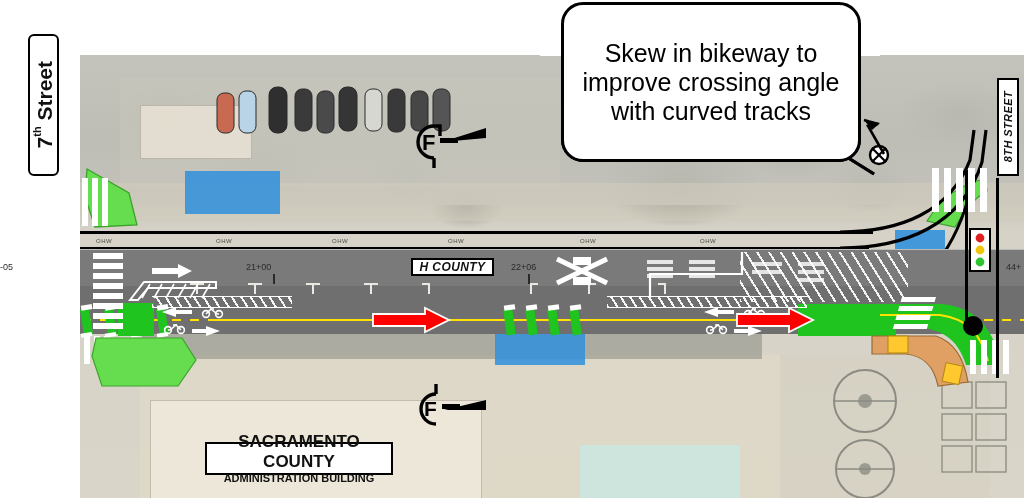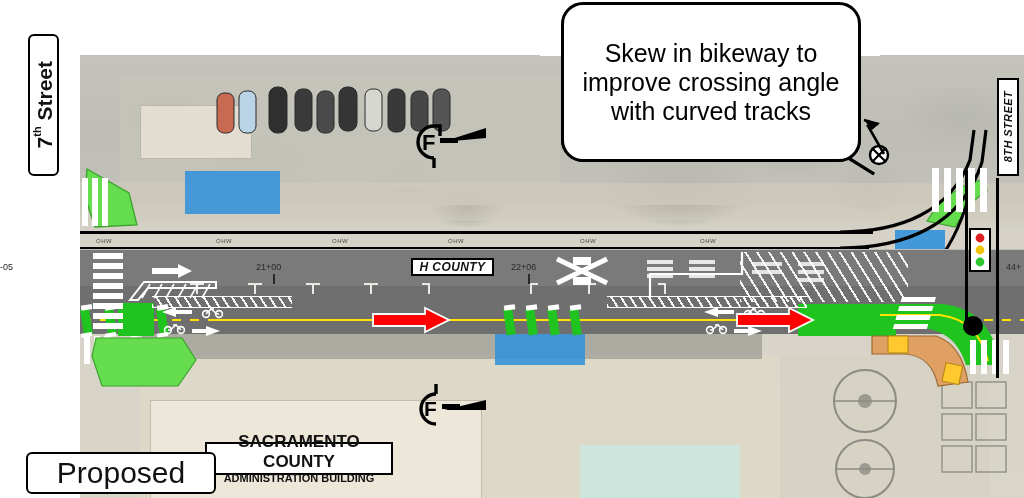--- a/index.html
+++ b/index.html
@@ -470,21 +470,21 @@
     <svg width="80" height="48" viewBox="0 0 80 48">
       <path d="M28 10 A15 15 0 1 0 28 40" fill="none" stroke="#000" stroke-width="3.4"></path>
       <path d="M28 10 L28 0" fill="none" stroke="#000" stroke-width="3.4"></path>
       <text x="16" y="32" font-family="Liberation Sans, sans-serif" font-size="21" font-weight="bold" fill="#000">F</text>
       <rect x="34" y="20" width="18" height="5" fill="#000"></rect>
       <polygon points="36,26 78,16 78,26" fill="#000"></polygon>
     </svg>
   </div>
 
   <div class="tick" style="left:273px;top:274px;width:2px;height:10px;"></div>
-  <div class="station" style="left:256px;top:262px;">21+00</div>
+  <div class="station" style="left:246px;top:262px;">21+00</div>
   <div class="tick" style="left:528px;top:274px;width:2px;height:10px;"></div>
   <div class="station" style="left:511px;top:262px;">22+06</div>
   <div class="station" style="left:0px;top:262px;">-05</div>
   <div class="station" style="left:1006px;top:262px;">44+</div>
 
   <div class="plate round" style="left:28px;top:34px;width:31px;height:142px;">
     <span class="vert" style="font-size:21px;font-weight:bold;line-height:1;">
       <span>7</span><sup style="font-size:11px;">th</sup>&nbsp;<span>Street</span>
     </span>
   </div>
@@ -495,23 +495,20 @@
 
   <div class="plate" style="left:411px;top:258px;width:83px;height:18px;">
     <span class="plate-st" style="font-size:12px;">H COUNTY</span>
   </div>
 
   <div class="plate" style="left:205px;top:442px;width:188px;height:33px;flex-direction:column;line-height:1.18;">
     <span style="font-size:17px;font-weight:700;">SACRAMENTO COUNTY</span>
     <span style="font-size:11px;font-weight:600;">ADMINISTRATION BUILDING</span>
   </div>
 
-  <div class="plate round" style="left:26px;top:452px;width:190px;height:42px;">
-    <span style="font-size:30px;">Proposed</span>
-  </div>
 
   <div class="callout-tail" style="left:820px;top:140px;width:80px;height:40px;">
     <svg width="80" height="40" viewBox="0 0 80 40">
       <path d="M6 4 L54 34" stroke="#000" stroke-width="3" fill="none"></path>
     </svg>
   </div>
   <div class="callout" style="left:561px;top:2px;width:300px;height:160px;">
     <span>Skew in bikeway to improve crossing angle with curved tracks</span>
   </div>
 

